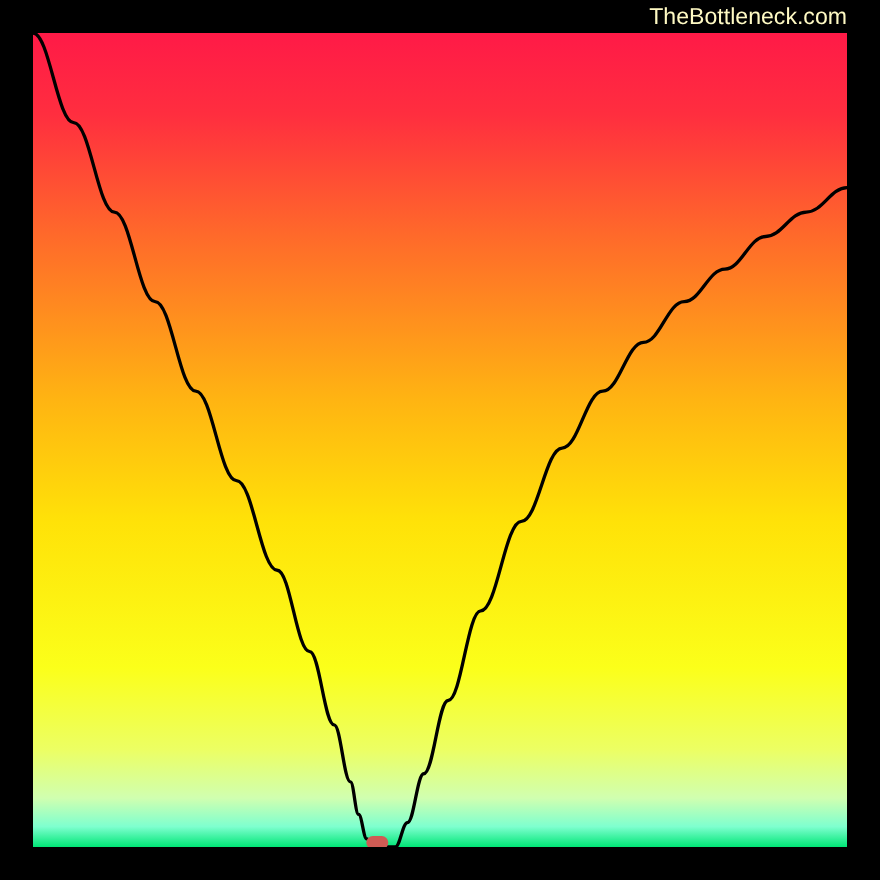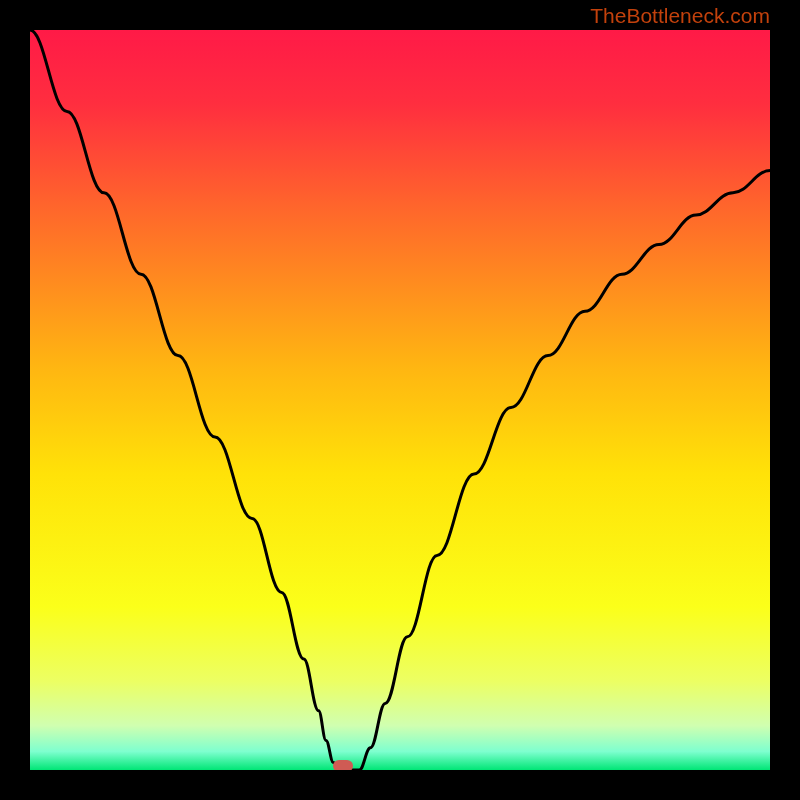--- a/index.html
+++ b/index.html
@@ -30,21 +30,21 @@
     position: absolute;
     left: 0;
     top: 0;
     width: 740px;
     height: 740px;
   }
   .watermark {
     position: absolute;
     top: 4px;
     right: 30px;
-    color: #c2410c;
+    color: #fef9c3;
     font-size: 21px;
     letter-spacing: 0px;
     font-weight: 400;
     text-align: center;
   }
   .marker {
     position: absolute;
     width: 20px;
     height: 12px;
     background: #cf5b54;

